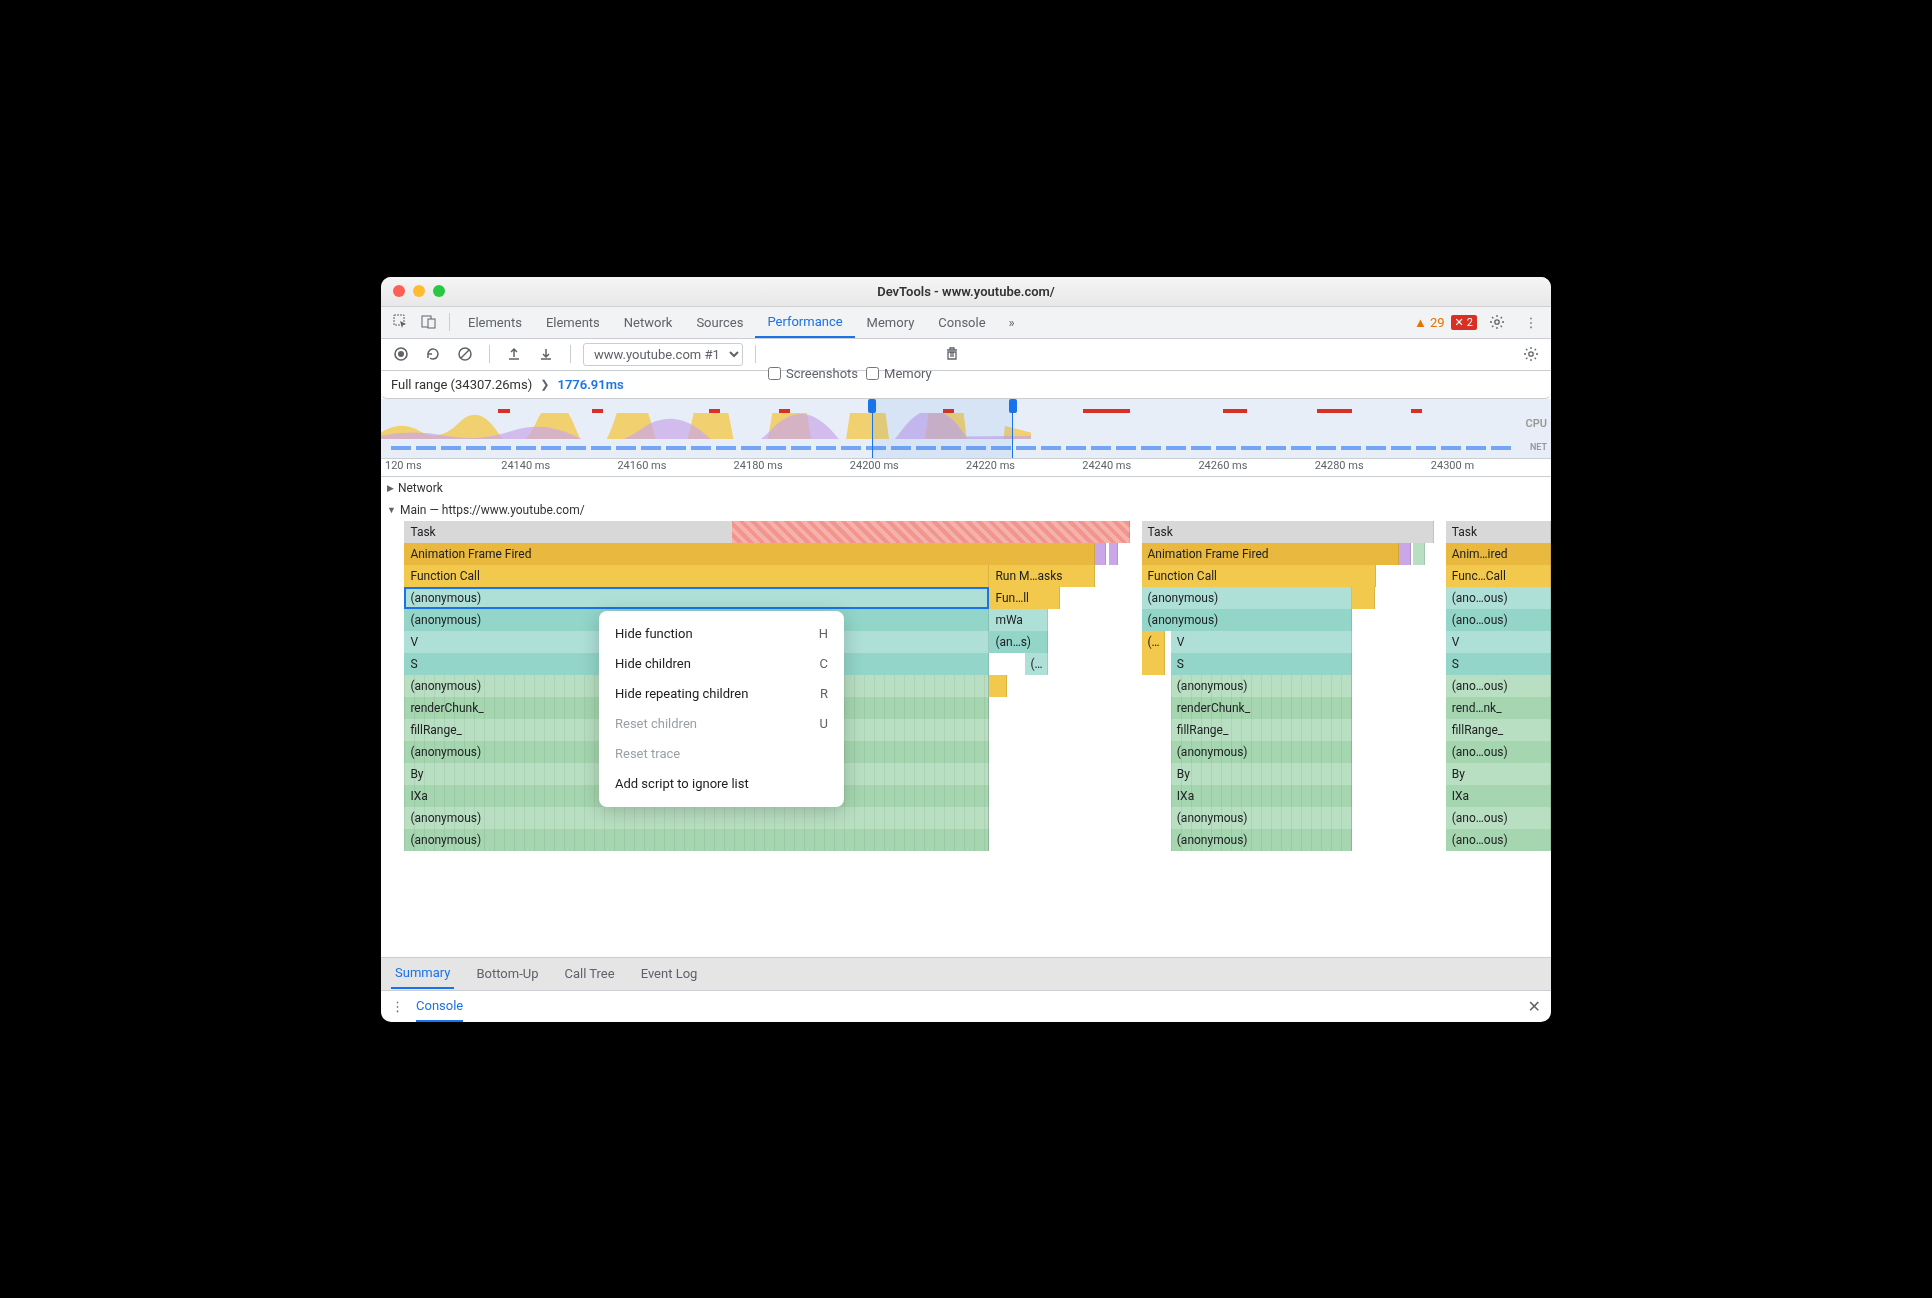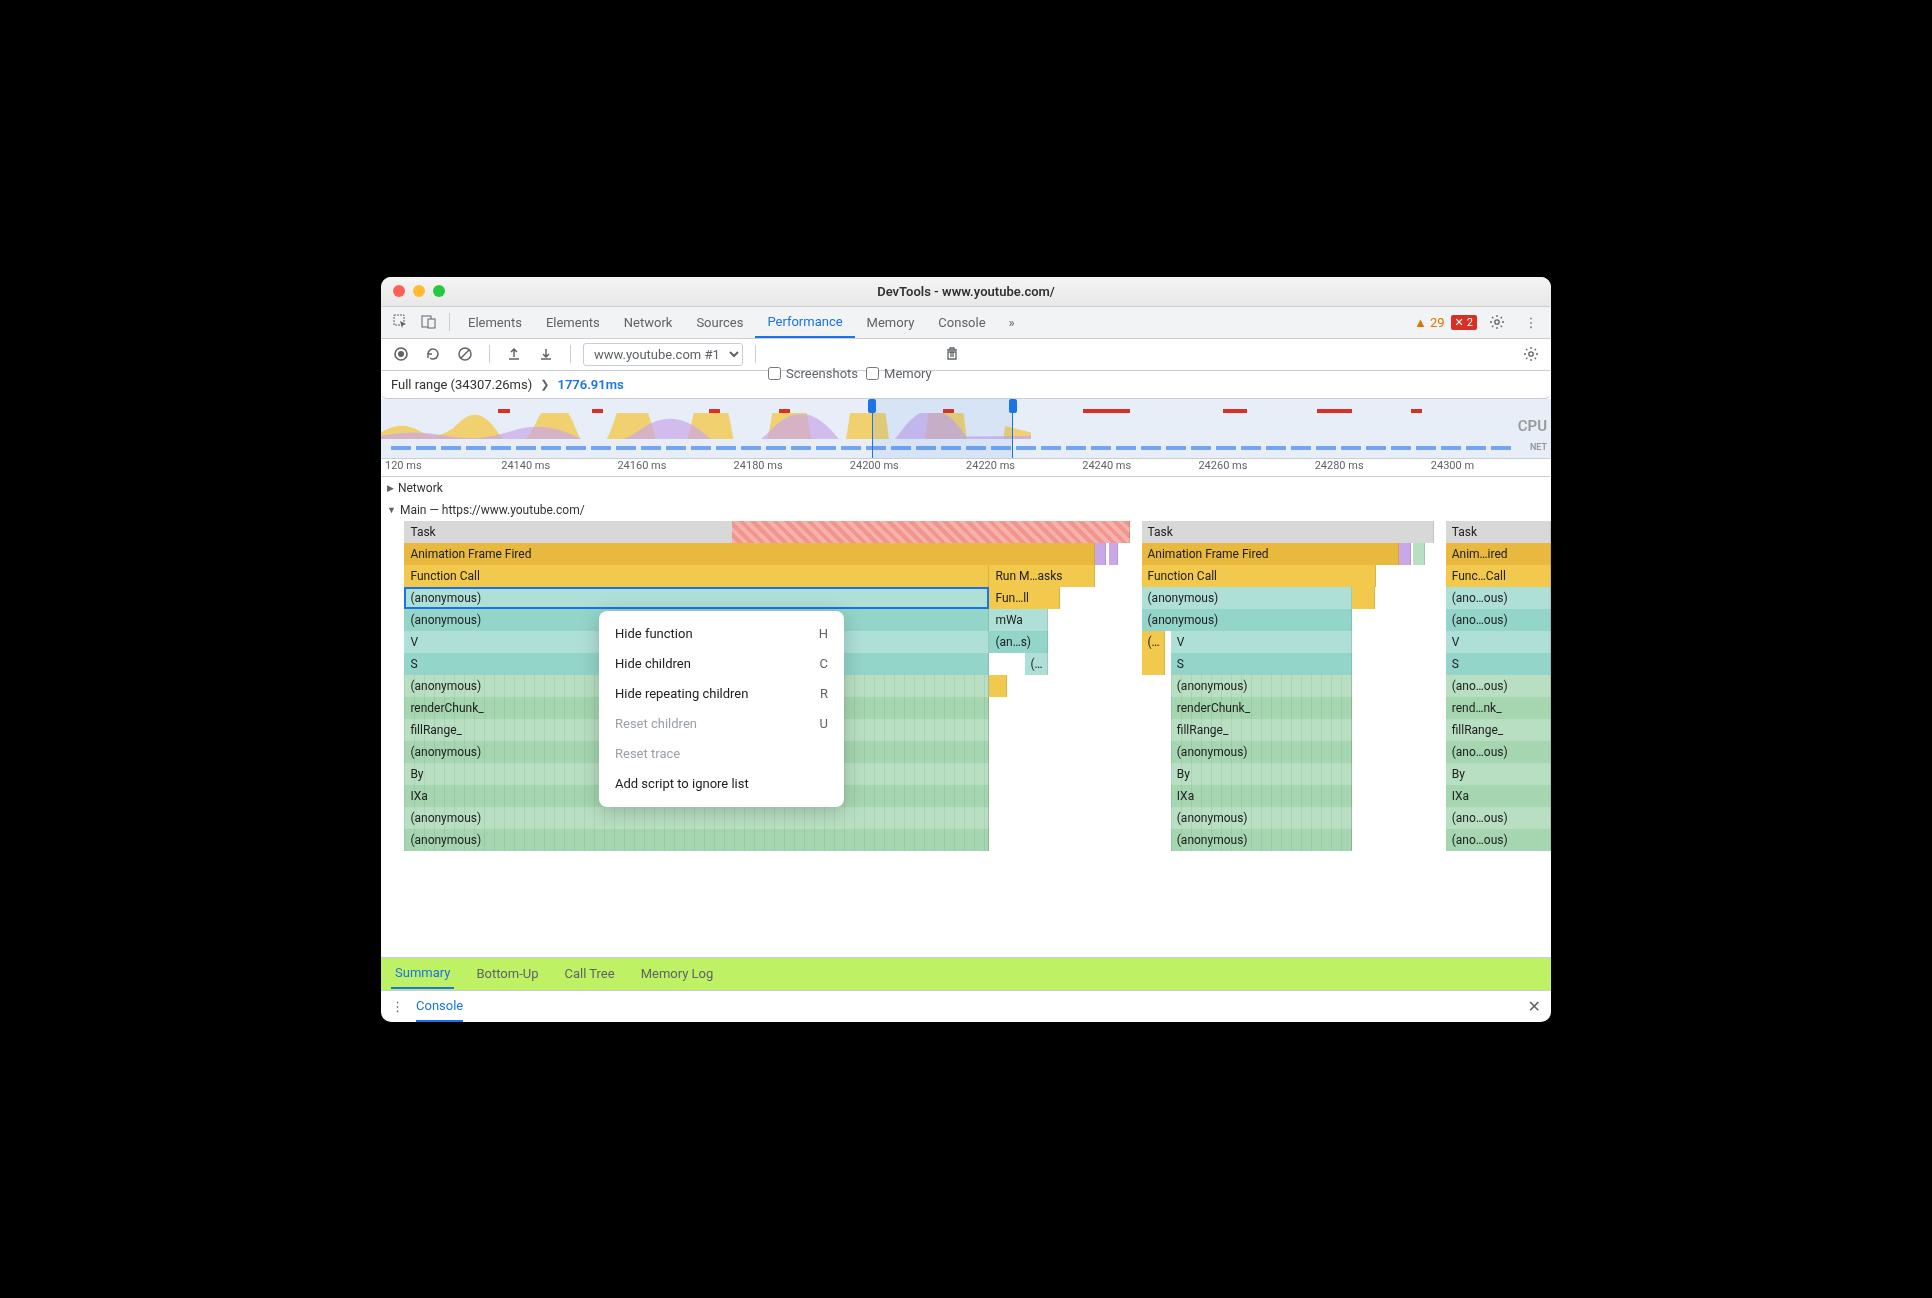--- a/index.html
+++ b/index.html
@@ -23,21 +23,21 @@
 .toolbar .icon-btn { width: 24px; height: 24px; display: flex; align-items: center; justify-content: center; cursor: pointer; }
 .toolbar .sep { width: 1px; height: 18px; background: #cacdd1; margin: 0 4px; }
 .toolbar select { border: 1px solid #cacdd1; border-radius: 3px; padding: 2px 6px; font-size: 13px; color: #5f6368; background: #fff; }
 .toolbar label { display: flex; align-items: center; gap: 5px; cursor: pointer; margin-top: 38px; }
 .breadcrumb { height: 28px; border-bottom: 1px solid #cacdd1; display: flex; align-items: center; padding: 0 10px; font-size: 13px; color: #333; gap: 8px; border-radius: 6px; }
 .breadcrumb .chevron { color: #5f6368; font-size: 11px; }
 .breadcrumb .active { color: #1a73e8; font-weight: 600; }
 .overview { height: 60px; border-bottom: 1px solid #cacdd1; background: #e8eef7; position: relative; overflow: hidden; }
 .overview .ticks { display: flex; justify-content: space-between; padding: 0 10px; font-size: 10px; color: #5f6368; padding-top: 2px; position: relative; z-index: 2; }
 .overview .cpu-waves { position: absolute; top: 14px; left: 0; right: 0; height: 26px; }
-.overview .cpu-lbl { position: absolute; right: 4px; top: 18px; font-size: 15px; font-weight: 600; color: #999; }
+.overview .cpu-lbl { position: absolute; right: 4px; top: 18px; font-size: 11px; font-weight: 600; color: #999; }
 .overview .net-lbl { position: absolute; right: 4px; bottom: 6px; font-size: 9px; font-weight: 600; color: #999; }
 .overview .net-line { position: absolute; bottom: 8px; left: 10px; right: 40px; height: 4px; background: repeating-linear-gradient(90deg,#4285f4 0 20px,transparent 20px 25px); opacity:.7; }
 .overview .selection { position: absolute; top: 0; bottom: 0; left: 42%; width: 12%; border-left: 1px solid #1a73e8; border-right: 1px solid #1a73e8; background: rgba(26,115,232,0.08); }
 .overview .handle { position: absolute; top: 0; width: 8px; height: 14px; background: #1a73e8; border-radius: 2px; }
 .overview .handle.l { left: 42%; margin-left: -4px; }
 .overview .handle.r { left: 54%; margin-left: -4px; }
 .overview .red-marks { position: absolute; top: 10px; left: 0; right: 0; height: 4px; }
 .overview .red-marks span { position: absolute; height: 4px; background: #d93025; }
 .detail-ruler { height: 18px; border-bottom: 1px solid #cacdd1; display: flex; font-size: 11px; color: #5f6368; padding: 0 4px; }
 .detail-ruler span { flex: 1; }
@@ -54,21 +54,21 @@
 .c-tealdark { background: #93d5c9; }
 .c-green { background: #b8dfc1; }
 .c-greendark { background: #a5d6af; }
 .c-purple { background: #c9a7e8; }
 .c-red { background: repeating-linear-gradient(45deg,#f5b1ab,#f5b1ab 4px,#f2968d 4px,#f2968d 8px); }
 .selected { outline: 2px solid #1a73e8; outline-offset: -2px; z-index: 5; }
 .context-menu { position: absolute; left: 218px; top: 334px; width: 245px; background: #fff; border-radius: 8px; box-shadow: 0 4px 20px rgba(0,0,0,0.2); padding: 8px 0; font-size: 13px; z-index: 100; }
 .context-menu .item { height: 30px; display: flex; align-items: center; justify-content: space-between; padding: 0 16px; cursor: pointer; color: #202124; }
 .context-menu .item.disabled { color: #9aa0a6; cursor: default; }
 .context-menu .key { color: #5f6368; }
-.bottom-tabs { height: 33px; border-top: 1px solid #cacdd1; background: #bef264; display: flex; align-items: center; padding: 0 10px; font-size: 13px; gap: 18px; }
+.bottom-tabs { height: 33px; border-top: 1px solid #cacdd1; background: #e5e5e5; display: flex; align-items: center; padding: 0 10px; font-size: 13px; gap: 18px; }
 .bottom-tabs .btab { cursor: pointer; color: #5f6368; padding: 0 4px; height: 30px; display: flex; align-items: center; }
 .bottom-tabs .btab.active { color: #1a73e8; border-bottom: 2px solid #1a73e8; }
 .console-bar { height: 32px; border-top: 1px solid #cacdd1; display: flex; align-items: center; padding: 0 10px; font-size: 13px; gap: 12px; }
 .console-bar .kebab { color: #5f6368; cursor: pointer; }
 .console-bar .console-title { color: #1a73e8; border-bottom: 2px solid #1a73e8; height: 32px; display: flex; align-items: center; }
 .console-bar .close { margin-left: auto; color: #5f6368; cursor: pointer; font-size: 16px; }
 .stripes-yellow { background-image: repeating-linear-gradient(90deg, rgba(0,0,0,0.06) 0 1px, transparent 1px 10px); }
 </style>
 </head>
 <body>
@@ -364,21 +364,21 @@
     </div>
     <div class="item">
       <span>Add script to ignore list</span>
     </div>
   </div>
 
   <div class="bottom-tabs">
     <div class="btab active">Summary</div>
     <div class="btab">Bottom-Up</div>
     <div class="btab">Call Tree</div>
-    <div class="btab">Memory Log</div>
+    <div class="btab">Event Log</div>
   </div>
 
   <div class="console-bar">
     <span class="kebab">⋮</span>
     <span class="console-title">Console</span>
     <span class="close">✕</span>
   </div>
 
 </div>
 

